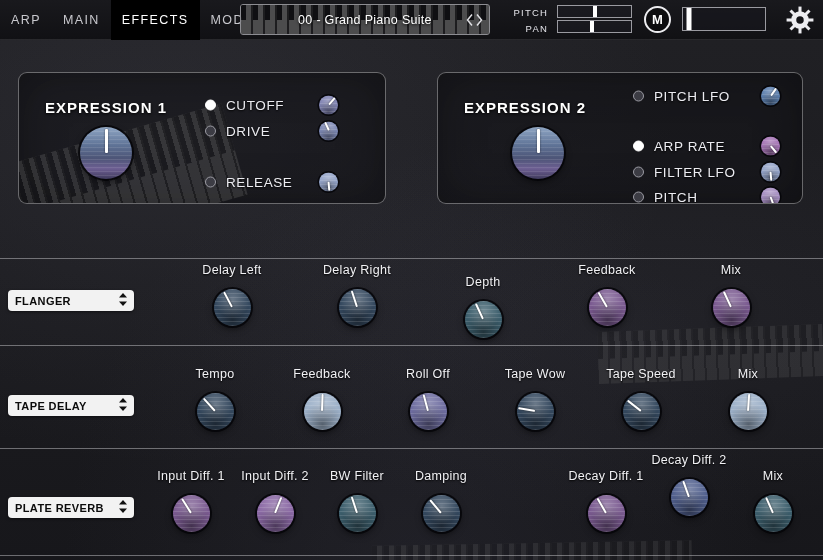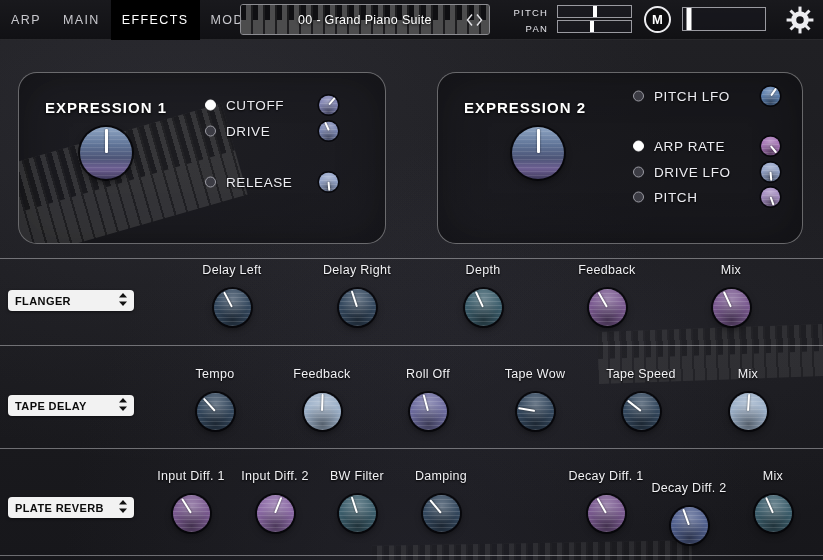--- a/index.html
+++ b/index.html
@@ -75,21 +75,21 @@
         background-image:
           repeating-linear-gradient(180deg, rgba(255,255,255,0.10) 0 1px, transparent 1px 4px),
           linear-gradient(180deg,#8fa6c4 0%,#5f7396 35%,#4d5577 60%,#6d5f92 80%,#3f3a5c 100%);}
   .bigknob::after{width:2.5px;}
   .smallknob{position:absolute;width:19px;height:19px;top:50%;
         transform:translateY(-50%);box-shadow:0 0 0 1.5px rgba(4,4,8,0.8);}
   .smallknob::after{width:1.5px;height:48%;}
   .fxknob{width:37px;height:37px;margin:12px auto 0;}
 
   
-  .panel{position:absolute;top:72px;height:172px;border-radius:19px;
+  .panel{position:absolute;top:72px;height:132px;border-radius:9px;
          border:1px solid rgba(255,255,255,0.35);
          background:rgba(15,15,20,0.45);overflow:hidden;
          box-shadow:inset 0 0 45px rgba(0,0,0,0.35);}
   .panel1{left:18px;width:368px;}
   .panel2{left:437px;width:366px;}
   .panel-title{position:absolute;left:26px;top:26px;color:#fff;font-size:15px;
          font-weight:bold;letter-spacing:1px;text-shadow:0 1px 3px #000;white-space:nowrap;}
   .exp-item{position:absolute;left:0;right:0;height:22px;}
   .exp-dot{position:absolute;width:11px;height:11px;border-radius:50%;top:50%;
          transform:translateY(-50%);background:#3c3c44;border:1px solid #9b9ba3;cursor:pointer;}
@@ -209,21 +209,21 @@
       <span class="exp-label">PITCH LFO</span>
       <span class="knob smallknob" style="--kc: #5c7fae; --angle: 35deg;"></span>
     </div>
     <div class="exp-item" style="top:62px">
       <span class="exp-dot on"></span>
       <span class="exp-label">ARP RATE</span>
       <span class="knob smallknob" style="--kc: #a473b4; --angle: 140deg;"></span>
     </div>
     <div class="exp-item" style="top:88px">
       <span class="exp-dot"></span>
-      <span class="exp-label">DRIVE LFO</span>
+      <span class="exp-label">FILTER LFO</span>
       <span class="knob smallknob" style="--kc: #93a3c8; --angle: 175deg;"></span>
     </div>
     <div class="exp-item" style="top:113px">
       <span class="exp-dot"></span>
       <span class="exp-label">PITCH</span>
       <span class="knob smallknob" style="--kc: #a48cc0; --angle: 160deg;"></span>
     </div>
   </div>
 
   <div class="fxrow fxrow1">
@@ -237,21 +237,21 @@
       </span>
     </div>
     <div class="fxcol" style="left:177px;top:4px;width:110px">
       <div class="lbl">Delay Left</div>
       <div class="knob fxknob" style="--kc: #34485e; --angle: -28deg;"></div>
     </div>
     <div class="fxcol" style="left:302px;top:4px;width:110px">
       <div class="lbl">Delay Right</div>
       <div class="knob fxknob" style="--kc: #34485e; --angle: -18deg;"></div>
     </div>
-    <div class="fxcol" style="left:428px;top:4px;width:110px">
+    <div class="fxcol" style="left:428px;top:16px;width:110px">
       <div class="lbl">Depth</div>
       <div class="knob fxknob" style="--kc: #3c5e6c; --angle: -25deg;"></div>
     </div>
     <div class="fxcol" style="left:552px;top:4px;width:110px">
       <div class="lbl">Feedback</div>
       <div class="knob fxknob" style="--kc: #7a5a90; --angle: -30deg;"></div>
     </div>
     <div class="fxcol" style="left:676px;top:4px;width:110px">
       <div class="lbl">Mix</div>
       <div class="knob fxknob" style="--kc: #7a5a90; --angle: -25deg;"></div>
@@ -317,21 +317,21 @@
       <div class="knob fxknob" style="--kc: #34485e; --angle: -40deg;"></div>
     </div>
     <div class="fxcol" style="left:312px;top:20px;width:90px">
       <div class="lbl">BW Filter</div>
       <div class="knob fxknob" style="--kc: #3c5e6c; --angle: -18deg;"></div>
     </div>
     <div class="fxcol" style="left:561px;top:20px;width:90px">
       <div class="lbl">Decay Diff. 1</div>
       <div class="knob fxknob" style="--kc: #7a5a90; --angle: -30deg;"></div>
     </div>
-    <div class="fxcol" style="left:644px;top:32px;width:90px">
+    <div class="fxcol" style="left:644px;top:4px;width:90px">
       <div class="lbl">Decay Diff. 2</div>
       <div class="knob fxknob" style="--kc: #51608e; --angle: -20deg;"></div>
     </div>
     <div class="fxcol" style="left:728px;top:20px;width:90px">
       <div class="lbl">Mix</div>
       <div class="knob fxknob" style="--kc: #3c5e6c; --angle: -24deg;"></div>
     </div>
   </div>
 
 </div>

